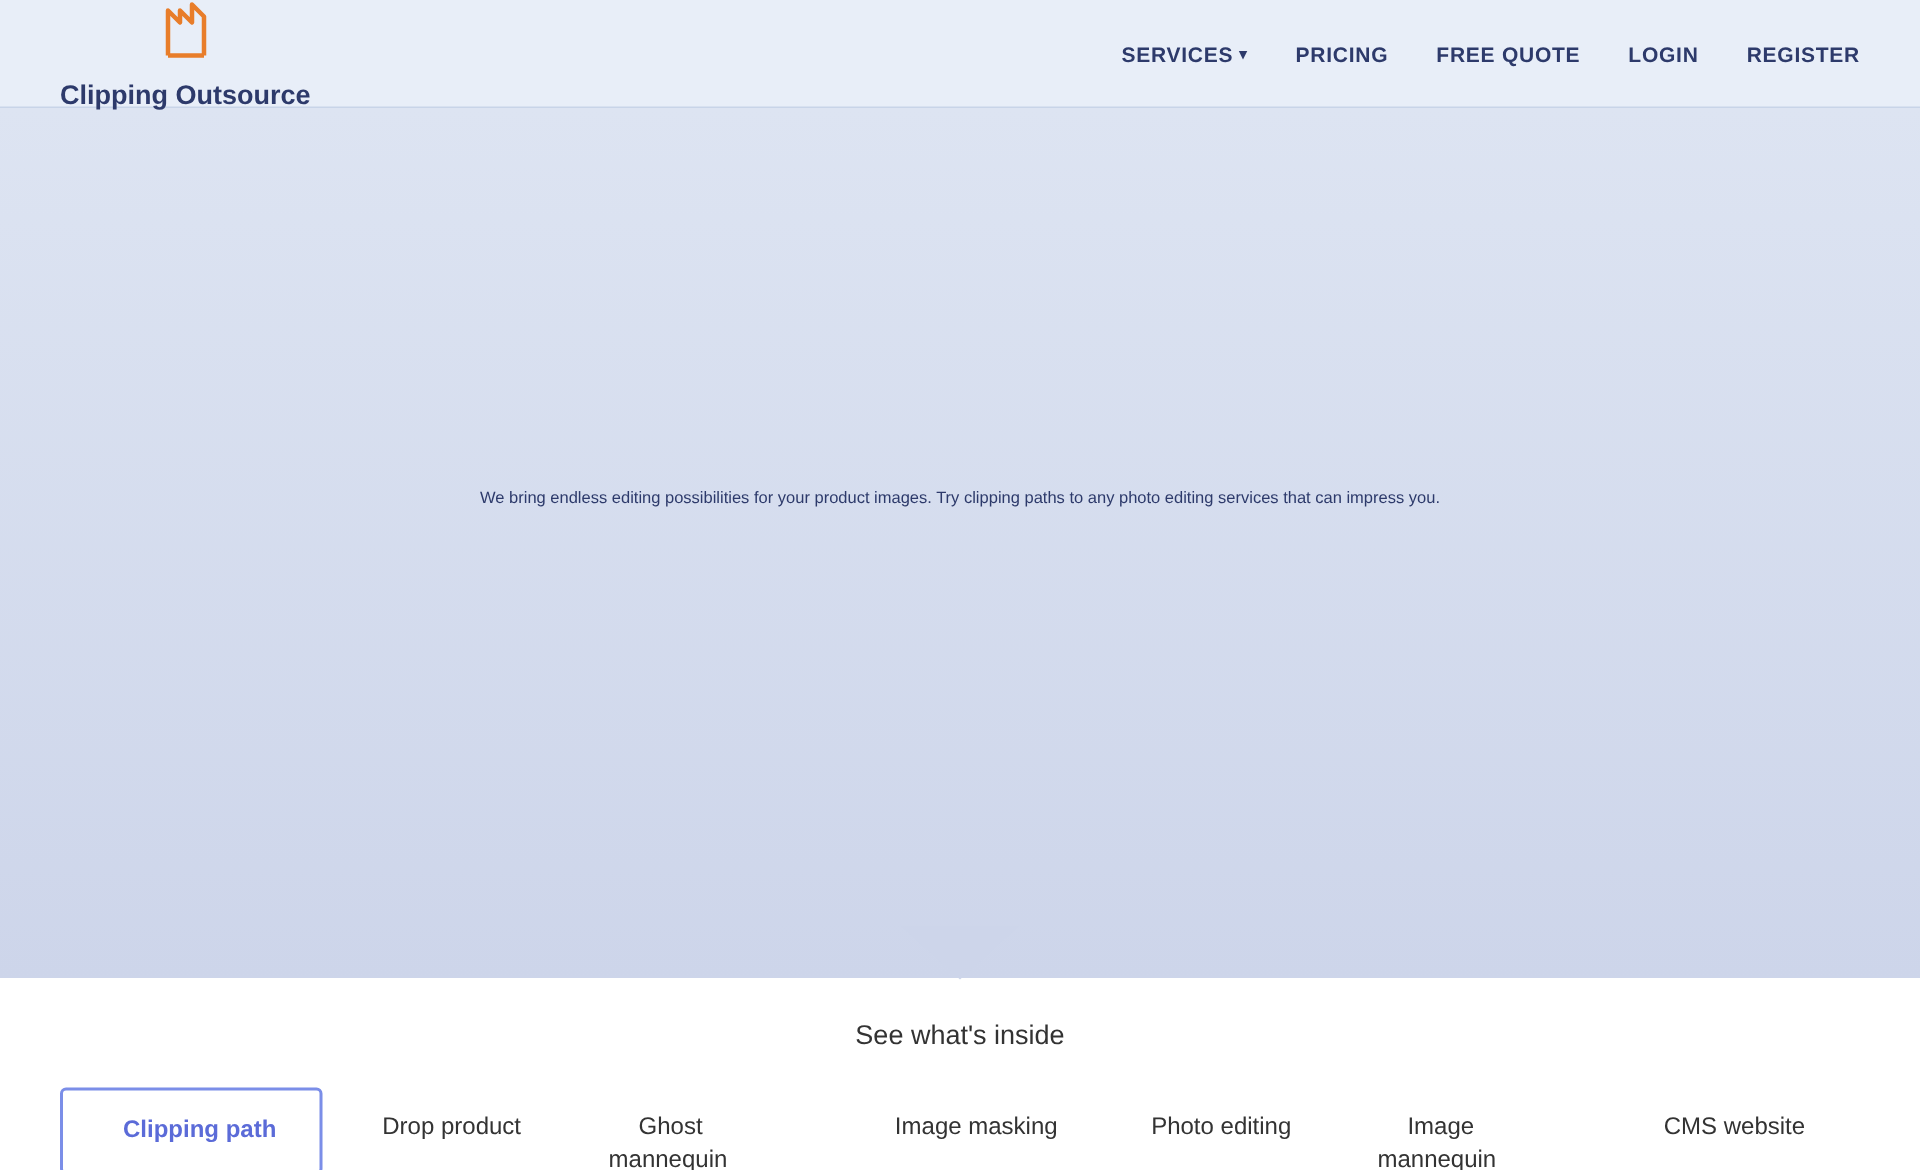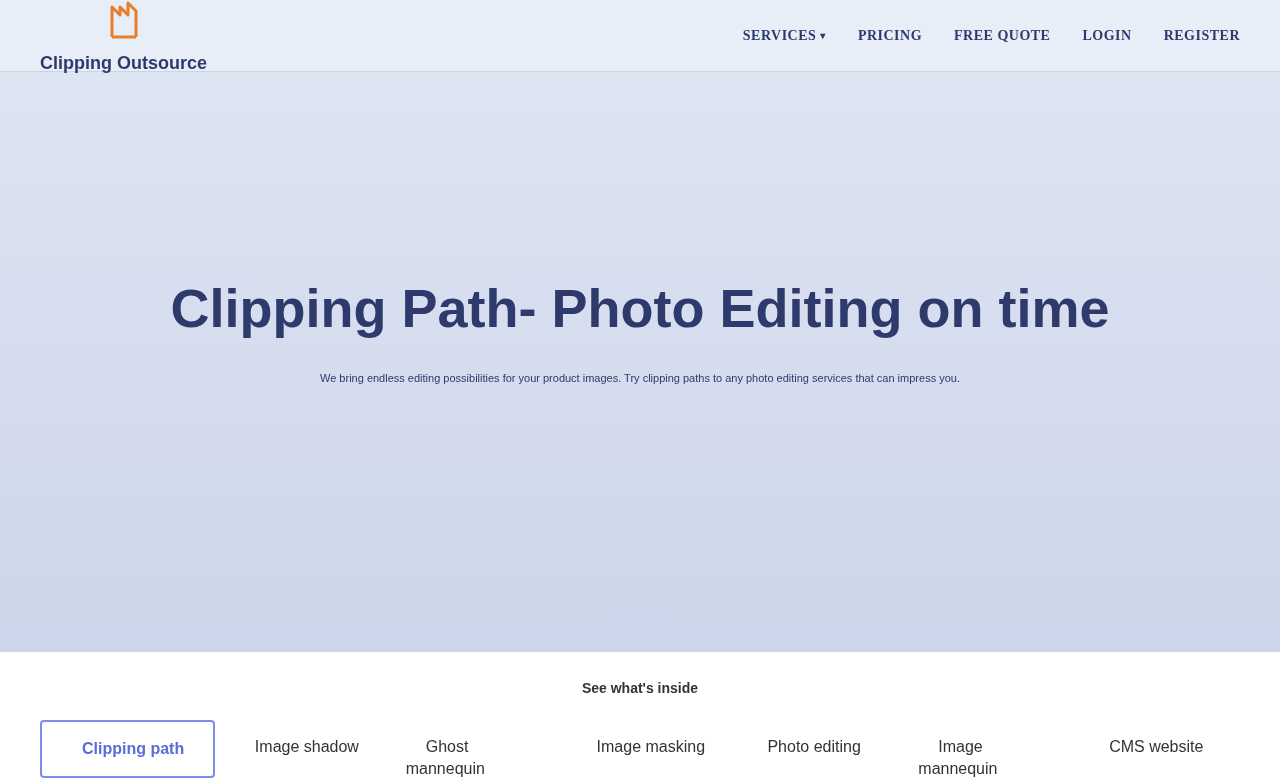--- a/index.html
+++ b/index.html
@@ -44,21 +44,20 @@
     .logo-text {
       font-size: 18px;
       font-weight: 600;
       color: #2d3a6b;
     }
 
     .nav {
       display: flex;
       align-items: center;
       gap: 32px;
-      font-family: Liberation Serif, serif;
     }
 
     .nav-item {
       font-size: 14px;
       font-weight: 600;
       color: #2d3a6b;
       letter-spacing: 0.5px;
       cursor: pointer;
       text-transform: uppercase;
     }
@@ -132,22 +131,22 @@
 
     
     .bottom-section {
       background: white;
       padding: 28px 40px 0;
       height: 130px;
     }
 
     .see-inside {
       text-align: center;
-      font-size: 14px;
-      font-weight: 700;
+      font-size: 18px;
+      font-weight: 400;
       color: #333;
       margin-bottom: 24px;
     }
 
     .services-grid {
       display: flex;
       gap: 0;
       align-items: flex-start;
     }
 
@@ -189,29 +188,28 @@
       <span class="chevron-icon">▾</span>
     </div>
     <div class="nav-item">PRICING</div>
     <div class="nav-item">FREE QUOTE</div>
     <div class="nav-item">LOGIN</div>
     <div class="nav-item">REGISTER</div>
   </nav>
 </header>
 
 <section class="hero">
-  <h1 class="hero-title">Clipping Path- Photo Editing on time</h1>
   <p class="hero-subtitle">We bring endless editing possibilities for your product images. Try clipping paths to any photo editing services that can impress you.</p>
   <div class="hero-arrow"></div>
 </section>
 
 <section class="bottom-section">
   <p class="see-inside">See what's inside</p>
   <div class="services-grid" id="services-grid">
   <div class="service-item active"><span class="service-name">Clipping path</span></div>
-      <div class="service-item"><span class="service-name">Image shadow</span></div>
+      <div class="service-item"><span class="service-name">Drop product</span></div>
       <div class="service-item"><span class="service-name">Ghost mannequin</span></div>
       <div class="service-item"><span class="service-name">Image masking</span></div>
       <div class="service-item"><span class="service-name">Photo editing</span></div>
       <div class="service-item"><span class="service-name">Image mannequin</span></div>
       <div class="service-item"><span class="service-name">CMS website</span></div>
     </div>
 </section>
 
 </body></html>

